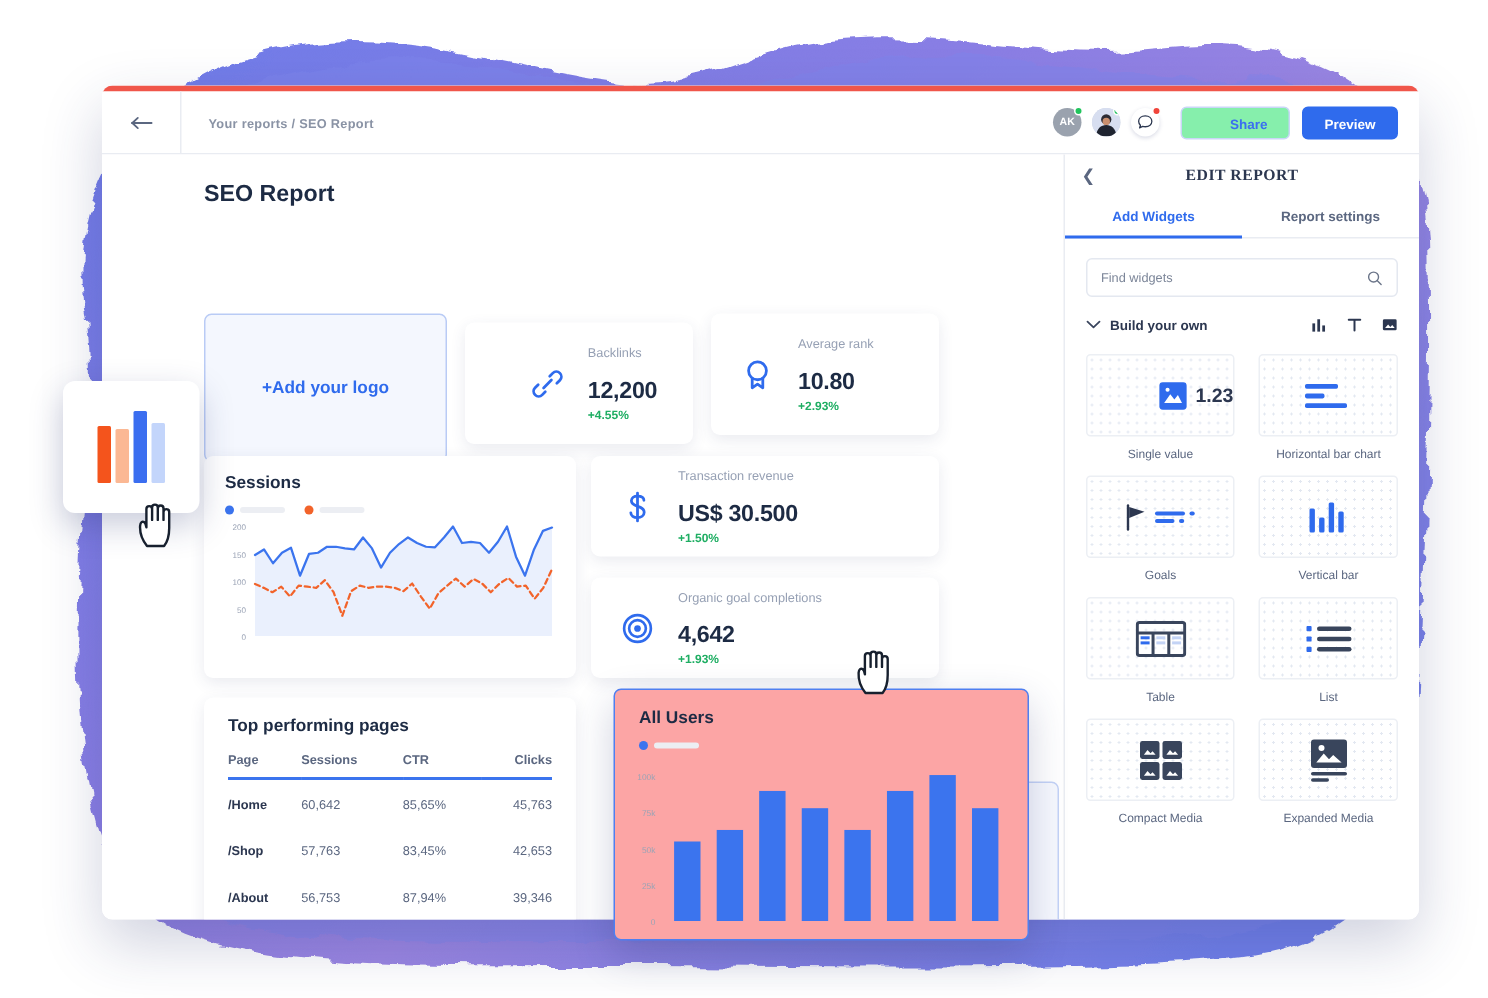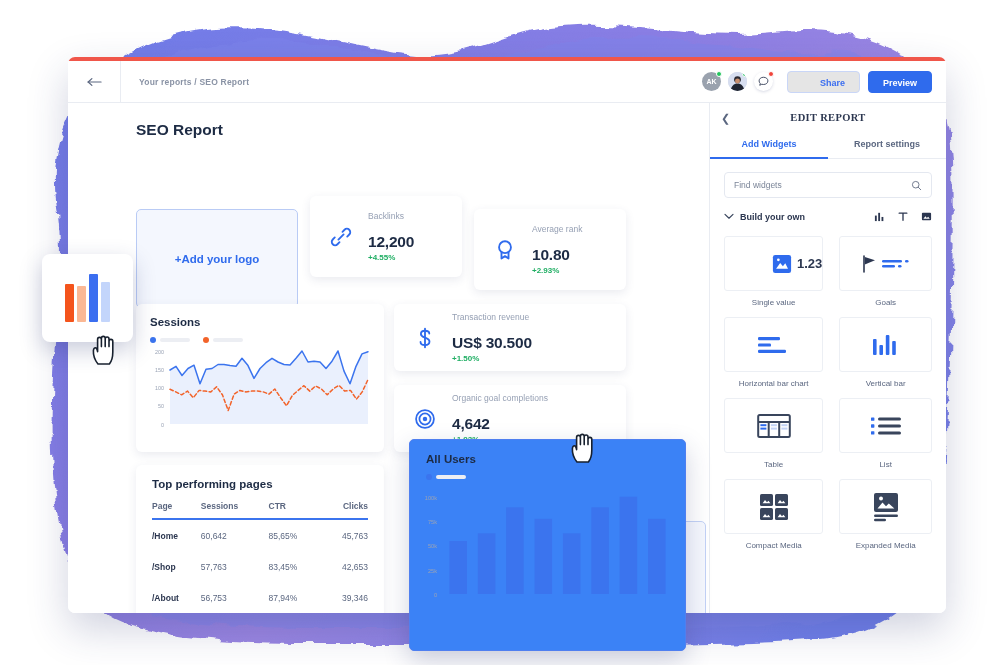--- a/index.html
+++ b/index.html
@@ -86,21 +86,21 @@
   .dot-alert {
     position: absolute; right: -1px; top: -1px;
     width: 6px; height: 6px; border-radius: 50%;
     background: #f0443a; border: 1.2px solid #fff;
   }
   .btn {
     font-size: 9px; font-weight: 600; border-radius: 4px;
     padding: 0 14px; height: 22px; line-height: 22px;
     cursor: pointer; text-align: center;
   }
-  .btn-share { color: #3b6ef0; background: #e5e5e5; border: 1px solid #c9d6f7; padding-left: 32px; }
+  .btn-share { color: #3b6ef0; background: #86efac; border: 1px solid #c9d6f7; padding-left: 32px; }
   .btn-preview { color: #fff; background: #2f6bed; border: 1px solid #2f6bed; }
 
   
   .canvas {
     position: absolute; left: 0; top: 46px; right: 237px; bottom: 0;
     background: #fff; overflow: hidden;
   }
   .page-title {
     position: absolute; left: 68px; top: 18px;
     font-size: 15.5px; font-weight: 700; color: #1d2b44;
@@ -221,23 +221,23 @@
     box-shadow: 0 8px 22px rgba(40,50,110,.25);
     display: flex; align-items: flex-end; justify-content: center;
     padding-bottom: 20px;
     z-index: 20;
   }
   .ghost-bars { display: flex; align-items: flex-end; gap: 3px; height: 48px; }
   .ghost-bars i { width: 9px; display: block; border-radius: 1px; }
 
   
   .allusers-card {
-    position: absolute; left: 409px; top: 439px;
-    width: 277px; height: 212px;
-    background: #3b82f6; border: 1px solid #4f7ff0; border-radius: 5px;
+    position: absolute; left: 409px; top: 459px;
+    width: 277px; height: 168px;
+    background: #fca5a5; border: 1px solid #4f7ff0; border-radius: 5px;
     box-shadow: 0 10px 26px rgba(40,50,110,.22);
     z-index: 22;
     overflow: hidden;
   }
   
   .drop-slot {
     position: absolute; left: 392px; top: 418px;
     width: 246px; height: 160px;
     background: #f6f8fe; border: 1px solid #c3d2f6; border-radius: 5px;
   }
@@ -323,21 +323,21 @@
         <div class="btn btn-share">Share</div>
         <div class="btn btn-preview">Preview</div>
       </div>
     </div>
 
     <div class="canvas">
       <div class="page-title">SEO Report</div>
 
       <div class="logo-drop">+Add your logo</div>
 
-      <div class="card kpi" style="left:242px; top:93px; width:152px; height:81px;">
+      <div class="card kpi" style="left:242px; top:112px; width:152px; height:81px;justify-content:center;">
         <div class="kpi-ico">
           <svg width="26" height="26" viewBox="0 0 28 28">
             <path d="M11.2,16.8 L16.8,11.2" stroke="#2f6bed" stroke-width="2" stroke-linecap="round"></path>
             <path d="M12.4,19.6 L10.2,21.8 A3.6,3.6 0 0 1 5.1,16.7 L7.3,14.5" stroke="#2f6bed" stroke-width="2" fill="none" stroke-linecap="round"></path>
             <path d="M15.6,8.4 L17.8,6.2 A3.6,3.6 0 0 1 22.9,11.3 L20.7,13.5" stroke="#2f6bed" stroke-width="2" fill="none" stroke-linecap="round"></path>
           </svg>
         </div>
         <div>
           <div class="kpi-label">Backlinks</div>
           <div class="kpi-value">12,200</div>
@@ -502,41 +502,41 @@
                 <circle cx="7" cy="6.4" r="1.5" fill="#fff"></circle>
               </svg>
               <span style="font-size:13px;font-weight:700;color:#2c3750;">1.23</span>
             </span>
           </div>
           <div class="widget-name">Single value</div>
         </div>
 
         <div class="widget-cell">
           <div class="widget-tile">
+            <svg width="36" height="22" viewBox="0 0 36 22">
+              <rect x="2" y="3" width="22" height="3.2" rx="1.2" fill="#2f6bed"></rect>
+              <rect x="2" y="9.4" width="13" height="3.2" rx="1.2" fill="#2f6bed"></rect>
+              <rect x="2" y="15.8" width="28" height="3.2" rx="1.2" fill="#2f6bed"></rect>
+            </svg>
+          </div>
+          <div class="widget-name">Horizontal bar chart</div>
+        </div>
+
+        <div class="widget-cell">
+          <div class="widget-tile">
             <svg width="56" height="20" viewBox="0 0 56 20">
               <path d="M6,2 V18" stroke="#2c3750" stroke-width="1.6" stroke-linecap="round"></path>
               <path d="M6.8,3 L17,6.2 L6.8,10.4 Z" fill="#2c3750"></path>
               <rect x="24" y="6" width="20" height="2.6" rx="1.3" fill="#2f6bed"></rect>
               <rect x="47" y="6" width="3.5" height="2.6" rx="1.3" fill="#2f6bed"></rect>
               <rect x="24" y="11" width="13" height="2.6" rx="1.3" fill="#2f6bed"></rect>
               <rect x="40" y="11" width="3.5" height="2.6" rx="1.3" fill="#2f6bed"></rect>
             </svg>
           </div>
           <div class="widget-name">Goals</div>
-        </div>
-
-        <div class="widget-cell">
-          <div class="widget-tile">
-            <svg width="36" height="22" viewBox="0 0 36 22">
-              <rect x="2" y="3" width="22" height="3.2" rx="1.2" fill="#2f6bed"></rect>
-              <rect x="2" y="9.4" width="13" height="3.2" rx="1.2" fill="#2f6bed"></rect>
-              <rect x="2" y="15.8" width="28" height="3.2" rx="1.2" fill="#2f6bed"></rect>
-            </svg>
-          </div>
-          <div class="widget-name">Horizontal bar chart</div>
         </div>
 
         <div class="widget-cell">
           <div class="widget-tile">
             <svg width="30" height="24" viewBox="0 0 30 24">
               <rect x="2" y="6" width="3.6" height="16" rx="1" fill="#2f6bed"></rect>
               <rect x="8.4" y="12" width="3.6" height="10" rx="1" fill="#2f6bed"></rect>
               <rect x="14.8" y="2" width="3.6" height="20" rx="1" fill="#2f6bed"></rect>
               <rect x="21.2" y="8" width="3.6" height="14" rx="1" fill="#2f6bed"></rect>
             </svg>

